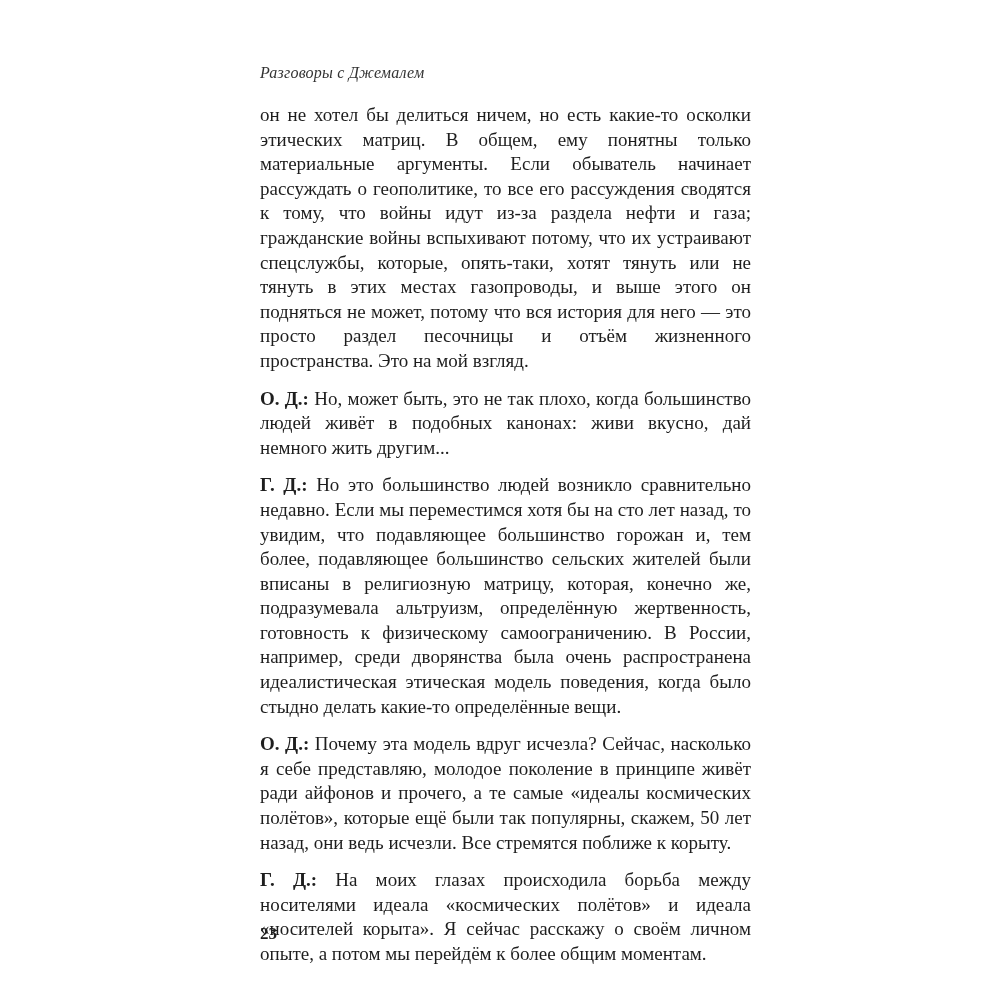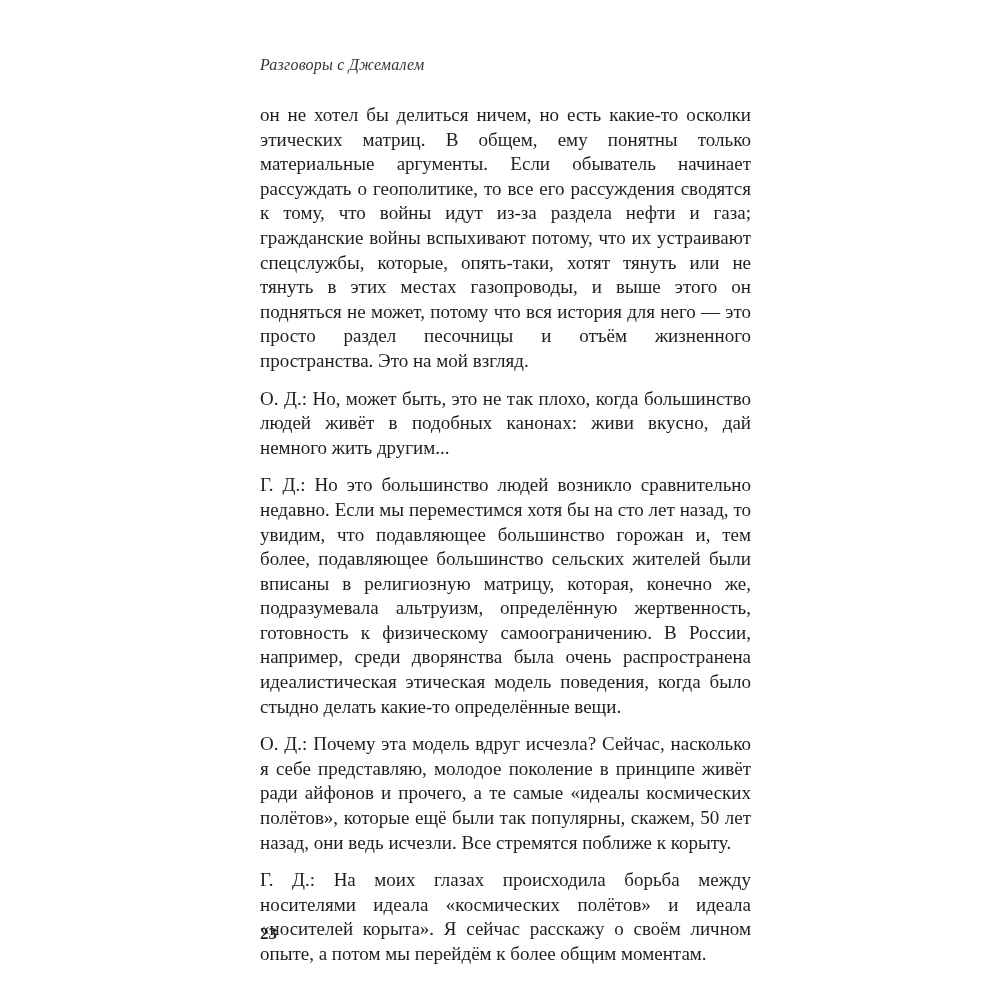--- a/index.html
+++ b/index.html
@@ -16,21 +16,21 @@
     overflow: hidden;
   }
   .page {
     position: absolute;
     inset: 0;
     background: #ffffff;
   }
   .running-head {
     position: absolute;
     left: 260px;
-    top: 56px;
+    top: 64px;
     font-size: 16px;
     font-style: italic;
     color: #333333;
     letter-spacing: 0.2px;
   }
   .text-block {
     position: absolute;
     left: 260px;
     top: 103px;
     width: 503px;
@@ -38,21 +38,21 @@
   .text-block p {
     margin: 0 12px 13px 0;
     font-size: 19px;
     line-height: 24.6px;
     text-align: justify;
     text-justify: inter-word;
     hyphens: auto;
     color: #1e1e1e;
   }
   .text-block p b.speaker {
-    font-weight: normal;
+    font-weight: bold;
   }
   .page-number {
     position: absolute;
     left: 260px;
     top: 924px;
     font-size: 17px;
     font-weight: bold;
     color: #1e1e1e;
   }
 </style>

